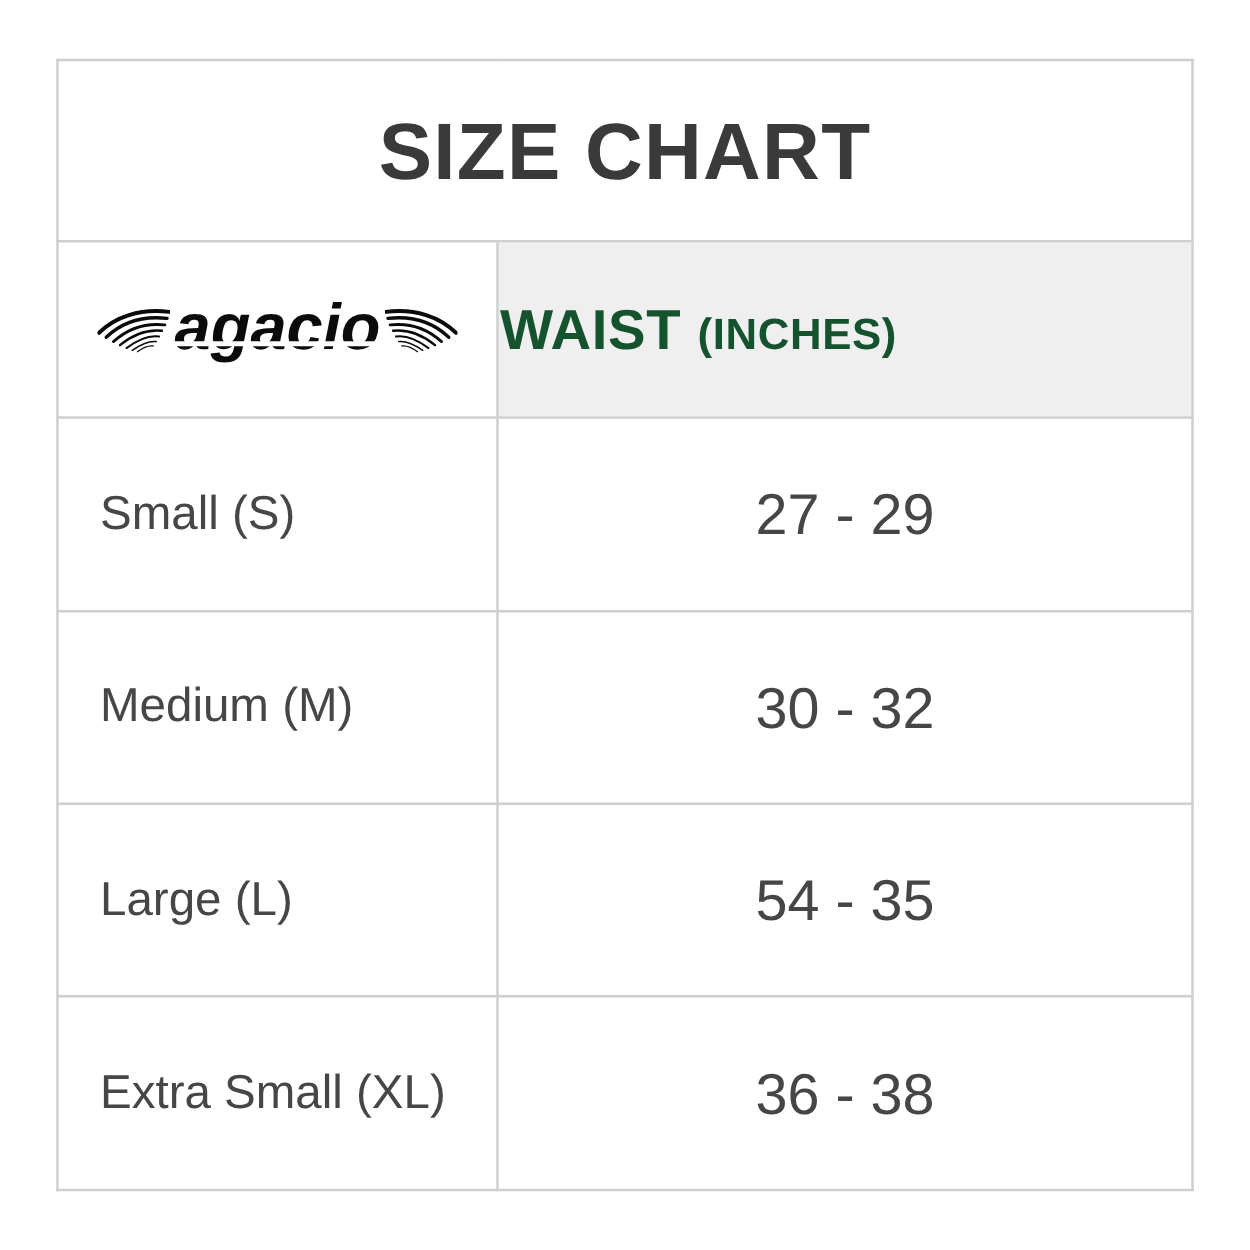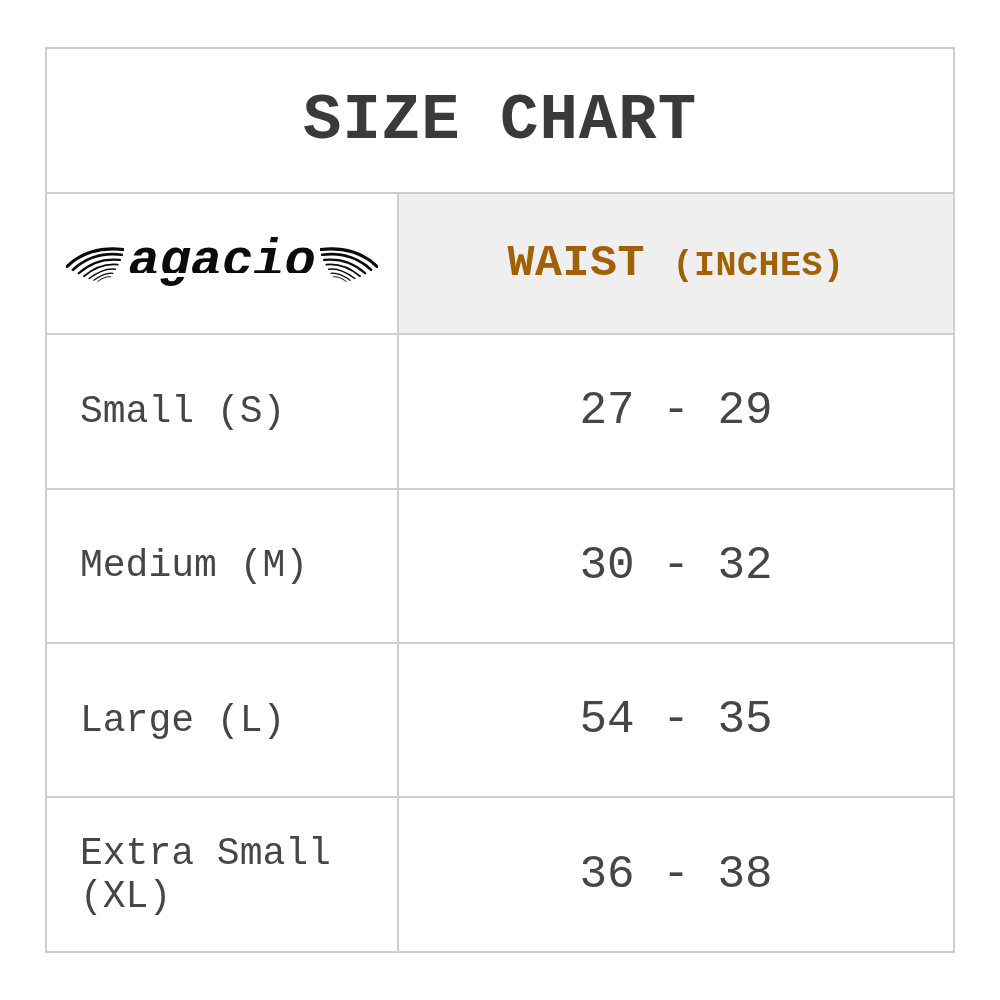--- a/index.html
+++ b/index.html
@@ -10,21 +10,20 @@
     height: 1000px;
     font-family: "Liberation Sans", sans-serif;
     -webkit-font-smoothing: antialiased;
   }
   .chart-wrap {
     position: absolute;
     left: 45px;
     top: 47px;
     width: 910px;
     height: 906px;
-    font-family: Liberation Mono, monospace;
   }
   table.size-chart {
     width: 100%;
     height: 100%;
     border-collapse: collapse;
     table-layout: fixed;
   }
   table.size-chart td {
     border: 2px solid #cfcfcf;
     background: #ffffff;
@@ -71,23 +70,22 @@
     left: 0;
     right: 0;
     top: 66%;
     height: 4px;
     background: #ffffff;
     transform: skewX(-14deg);
   }
 
   td.waist-header-cell {
     background: #efefef !important;
-    text-align: center;
     font-weight: bold;
-    color: #a16207;
+    color: #14532d;
     font-size: 45px;
     letter-spacing: 0.5px;
     white-space: nowrap;
   }
   .waist-unit { font-size: 35px; }
 
   td.size-cell {
     padding-left: 33px;
     font-size: 38px;
     color: #464646;

